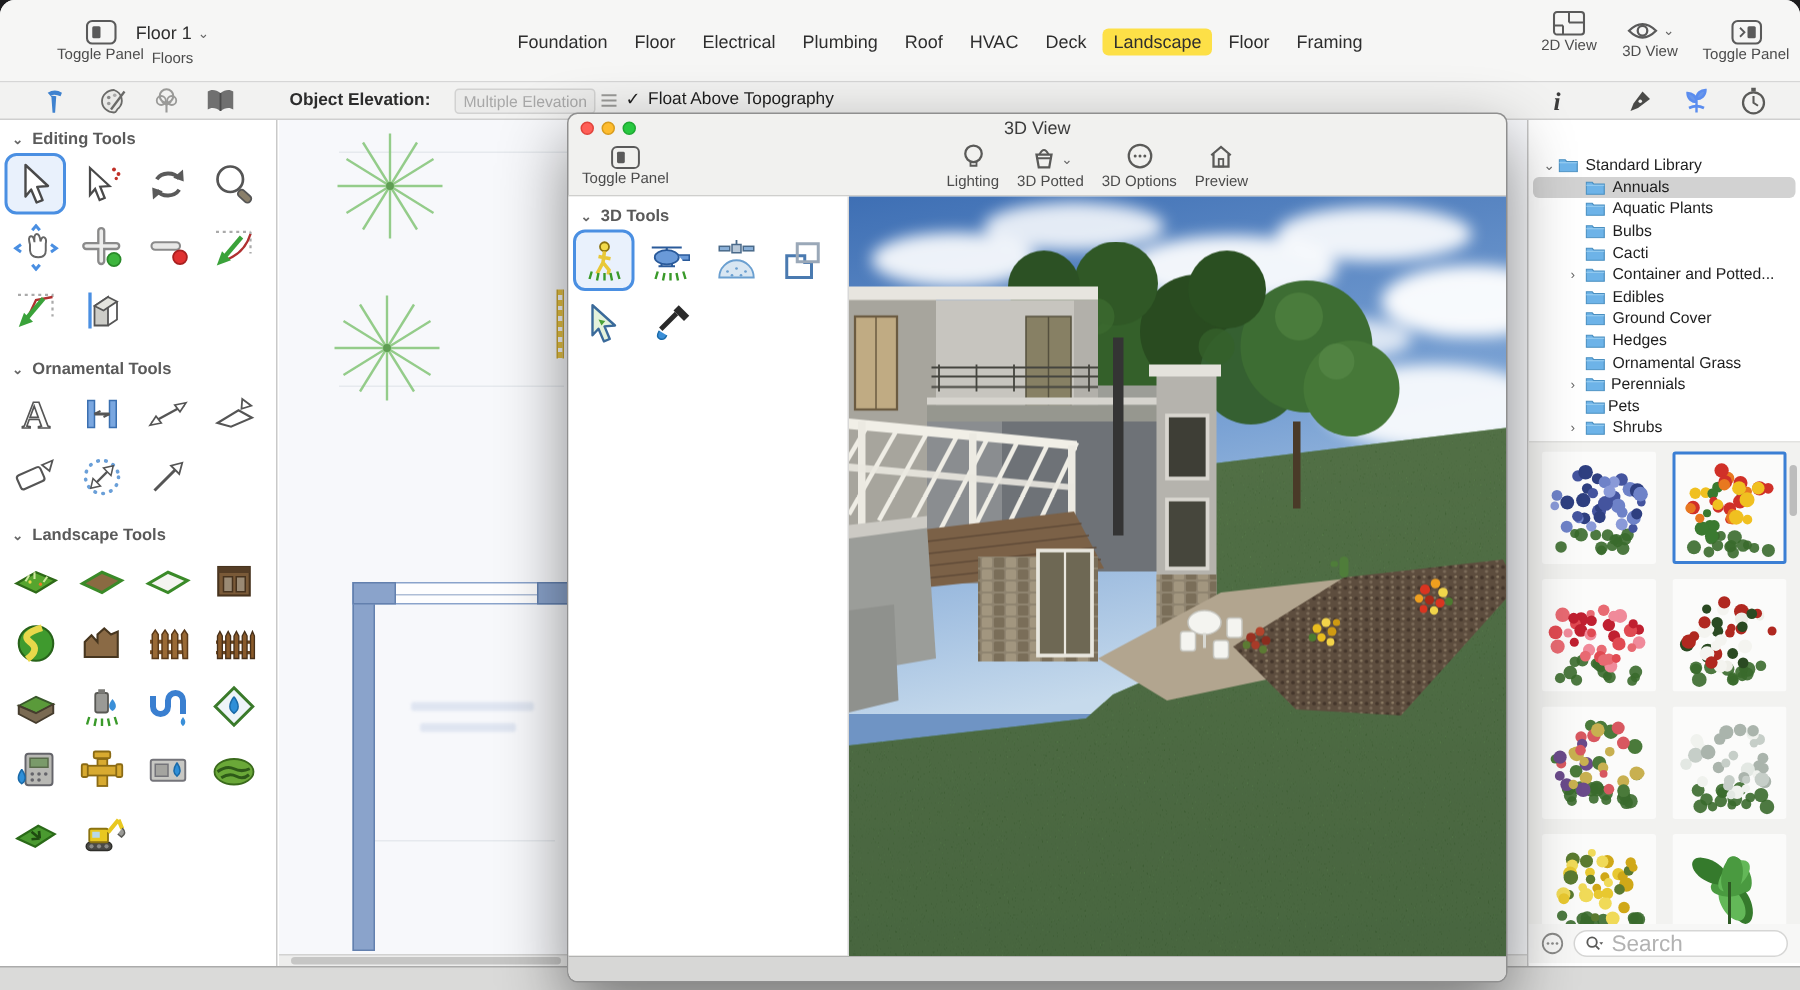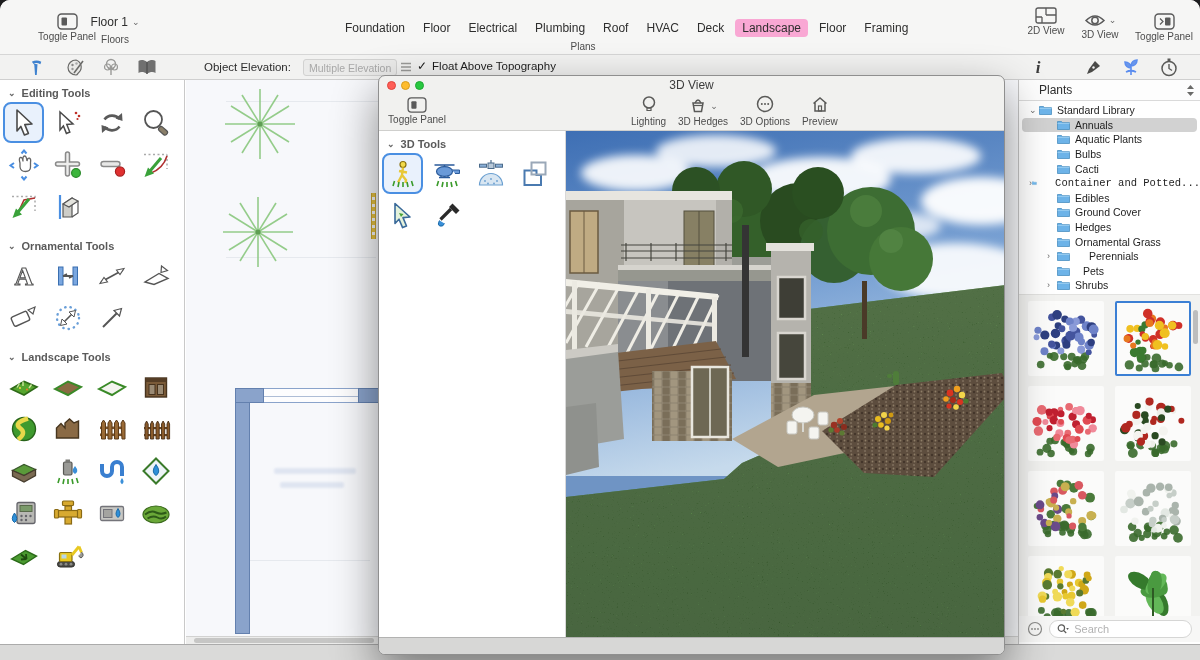--- a/index.html
+++ b/index.html
@@ -6,21 +6,21 @@
   *{box-sizing:border-box;}
   .app{position:relative;width:1200px;height:660px;margin:0 auto;background:#fff;
        font-family:"Liberation Sans",sans-serif;overflow:hidden;border-radius:10px 10px 0 0;}
   .abs{position:absolute;}
   .lbl{font-size:10px;color:#4c4c4c;text-align:center;white-space:nowrap;}
   
   .tb1{position:absolute;top:0;left:0;right:0;height:55px;background:#f6f6f5;border-bottom:1px solid #d6d6d6;}
   .tb2{position:absolute;top:55px;left:0;right:0;height:25px;background:#f2f2f1;border-bottom:1px solid #cfcfcf;}
   .tabbar{position:absolute;left:338px;top:19px;display:flex;gap:4px;align-items:center;}
   .tab{font-size:12px;color:#2e2e2e;padding:2px 7px;border-radius:4px;cursor:default;}
-  .tab.sel{background:#f9a8d4;}
+  .tab.sel{background:#fde047;}
   .tbbtn{display:flex;flex-direction:column;align-items:center;gap:1px;}
   .ddbtn{font-size:12px;color:#2e2e2e;display:flex;align-items:center;gap:4px;text-align:right;}
   .chev{font-size:9px;color:#666;line-height:1;}
   .field{background:#ebebea;border:1px solid #d2d2d1;border-radius:3px;height:17px;font-size:10.5px;
          color:#333;padding:0 5px;font-family:"Liberation Sans",sans-serif;}
   .field::placeholder{color:#a8a8a8;}
   
   .sidebar{position:absolute;top:80px;left:0;width:185px;bottom:16px;background:#ffffff;
            border-right:1px solid #c9c9c9;overflow:hidden;}
   .sec-h{display:flex;align-items:center;gap:6px;font-size:11px;font-weight:bold;color:#5a5a5a;padding:7px 8px 1px 8px;}
@@ -52,21 +52,21 @@
   .tree{position:absolute;top:23px;left:0;right:0;}
   .trow{position:relative;display:flex;align-items:center;height:14.6px;font-size:10.5px;color:#1e1e1e;white-space:nowrap;}
   .trow .hl{position:absolute;left:3px;right:3px;top:0;bottom:0;background:#d2d2d2;border-radius:4px;z-index:0;}
   .trow>*{z-index:1;}
   .thumb-area{position:absolute;left:0;right:0;top:214px;height:322px;background:#f2f2f0;border-top:1px solid #e2e2e0;}
   .thumbs{position:absolute;left:9px;top:6px;display:grid;grid-template-columns:repeat(2,76px);column-gap:11px;row-gap:10px;}
   .thumb{width:76px;height:75px;background:#fbfbfa;border:2px solid transparent;border-radius:2px;}
   .thumb.sel{border-color:#3b7fd4;}
   .searchrow{position:absolute;left:0;right:0;bottom:2px;height:26px;display:flex;align-items:center;gap:6px;padding:0 8px;background:#f7f7f6;}
   .searchfield{flex:1;display:flex;align-items:center;gap:3px;background:#fff;border:1px solid #d6d6d5;border-radius:10px;height:18px;padding:0 7px;}
-  .searchfield input{border:none;outline:none;width:100%;font-size:11px;font-family:"Liberation Sans",sans-serif;color:#333;background:transparent;}
+  .searchfield input{border:none;outline:none;width:100%;font-size:15px;font-family:"Liberation Sans",sans-serif;color:#333;background:transparent;}
   .searchfield input::placeholder{color:#b2b2b2;}
   .vthumb{position:absolute;right:2px;top:230px;width:5px;height:34px;border-radius:3px;background:#bdbdbd;}
   
   .statusbar{position:absolute;left:0;right:0;bottom:0;height:16px;background:#dadad9;border-top:1px solid #ababab;}
   .planscroll{position:absolute;left:186px;right:182px;bottom:16px;height:8px;background:#ededec;border-top:1px solid #d2d2d1;}
   .planscroll .pthumb{position:absolute;left:8px;top:1px;height:5px;width:180px;border-radius:3px;background:#c6c6c5;}
 </style>
 </head>
 <body>
 
@@ -92,21 +92,20 @@
         <span class="tab">Floor</span>
         <span class="tab">Electrical</span>
         <span class="tab">Plumbing</span>
         <span class="tab">Roof</span>
         <span class="tab">HVAC</span>
         <span class="tab">Deck</span>
         <span class="tab sel">Landscape</span>
         <span class="tab">Floor</span>
         <span class="tab">Framing</span>
       </div>
-    <div class="abs lbl" style="left:338px;width:490px;top:41px;">Plans</div>
 
     <div class="abs tbbtn" style="left:1018px;top:7px;width:56px;">
       <svg width="22" height="17" viewBox="0 0 22 17">
           <rect x="1" y="1" width="20" height="15" rx="2" fill="none" stroke="#5a5a5a" stroke-width="1.4"></rect>
           <path d="M11 1 V8 M11 8 H21 M1 10 H7 M7 10 V16" stroke="#5a5a5a" stroke-width="1.3" fill="none"></path>
         </svg>
       <span class="lbl">2D View</span>
     </div>
     <div class="abs tbbtn" style="left:1072px;top:13px;width:56px;">
       <div style="display:flex;align-items:center;gap:3px;">
@@ -150,21 +149,21 @@
           <circle cx="12.5" cy="9" r="3" fill="none" stroke="#9a9a98" stroke-width="1.2"></circle>
           <path d="M9 9 V17 M9 12 L6 10 M9 12 L12 10" stroke="#9a9a98" stroke-width="1.4" fill="none"></path>
         </svg>
     </div>
     <div class="abs" style="left:137px;top:3px;">
       <svg width="20" height="18" viewBox="0 0 20 18">
           <path d="M10 4 C7 1.5 3.5 1.5 1.5 3 V15 C3.5 13.5 7 13.5 10 16 C13 13.5 16.5 13.5 18.5 15 V3 C16.5 1.5 13 1.5 10 4 Z" fill="#707070"></path>
           <path d="M10 4 V16" stroke="#4c4c4c" stroke-width="1.2"></path>
         </svg>
     </div>
-    <span class="abs" style="left:204px;top:6px;font-size:11.5px;font-weight:normal;color:#2c2c2c;">Object Elevation:</span>
+    <span class="abs" style="left:193px;top:6px;font-size:11.5px;font-weight:bold;color:#2c2c2c;">Object Elevation:</span>
     <input class="abs field" style="left: 303px; top: 4px; width: 94px;" placeholder="Multiple Elevations">
     <svg class="abs" style="left:400px;top:7px;" width="12" height="10" viewBox="0 0 12 10">
         <path d="M1 1.5 H11 M1 5 H11 M1 8.5 H11" stroke="#9a9a98" stroke-width="1.4"></path>
       </svg>
     <div class="abs" style="left:417px;top:5px;display:flex;align-items:center;gap:5px;">
       <span style="font-size:12px;color:#222;line-height:1;">✓</span>
       <span style="font-size:11.5px;color:#1e1e1e;">Float Above Topography</span>
     </div>
     <div class="abs" style="left:1032px;top:3px;">
       <svg width="12" height="18" viewBox="0 0 12 18">
@@ -507,27 +506,20 @@
     <div class="wall" style="left:172px;top:308px;width:22px;height:15px;"></div>
     <div class="faintbar" style="left:88px;top:388px;width:82px;height:6px;"></div>
     <div class="faintbar" style="left:94px;top:402px;width:64px;height:6px;"></div>
     <div class="faintline" style="left:64px;top:480px;width:120px;height:1px;"></div>
   </div>
   <div class="planscroll">
       <div class="pthumb"></div>
     </div>
 
   <div class="rpanel">
-    <div class="rp-head">
-      <span>Plants</span>
-      <svg class="abs" style="right:5px;top:4px;" width="9" height="13" viewBox="0 0 9 13">
-          <path d="M4.5 1 L8 5 H1 Z" fill="#6a6a68"></path>
-          <path d="M4.5 12 L1 8 H8 Z" fill="#6a6a68"></path>
-        </svg>
-    </div>
     <div class="tree" id="tree">
         <div class="trow">
           <span style="width:10px;"></span>
           <span class="chev" style="width:10px;">⌄</span>
           <svg width="13" height="10" viewBox="0 0 13 10">
             <path d="M0.5 1.5 h4 l1 1.2 h7 v6.8 h-12 Z" fill="#6db3e8" stroke="#4a8fc0" stroke-width="0.8"></path>
             <path d="M0.5 3.5 h12" stroke="#9ed0f2" stroke-width="0.8"></path>
           </svg>
           <span style="margin-left:5px;">Standard Library</span>
         </div>
@@ -568,21 +560,21 @@
           </svg>
           <span style="margin-left:5px;">Cacti</span>
         </div>
         <div class="trow">
           <span style="width:28px;"></span>
           <span class="chev" style="width:10px;">›</span>
           <svg width="13" height="10" viewBox="0 0 13 10">
             <path d="M0.5 1.5 h4 l1 1.2 h7 v6.8 h-12 Z" fill="#6db3e8" stroke="#4a8fc0" stroke-width="0.8"></path>
             <path d="M0.5 3.5 h12" stroke="#9ed0f2" stroke-width="0.8"></path>
           </svg>
-          <span style="margin-left:18px;font-family:Liberation Mono, monospace;">Container and Potted...</span>
+          <span style="margin-left:5px;">Container and Potted...</span>
         </div>
         <div class="trow">
           <span style="width:28px;"></span>
           <span style="width:10px;"></span>
           <svg width="13" height="10" viewBox="0 0 13 10">
             <path d="M0.5 1.5 h4 l1 1.2 h7 v6.8 h-12 Z" fill="#6db3e8" stroke="#4a8fc0" stroke-width="0.8"></path>
             <path d="M0.5 3.5 h12" stroke="#9ed0f2" stroke-width="0.8"></path>
           </svg>
           <span style="margin-left:5px;">Edibles</span>
         </div>
@@ -613,30 +605,30 @@
           </svg>
           <span style="margin-left:5px;">Ornamental Grass</span>
         </div>
         <div class="trow">
           <span style="width:28px;"></span>
           <span class="chev" style="width:10px;">›</span>
           <svg width="13" height="10" viewBox="0 0 13 10">
             <path d="M0.5 1.5 h4 l1 1.2 h7 v6.8 h-12 Z" fill="#6db3e8" stroke="#4a8fc0" stroke-width="0.8"></path>
             <path d="M0.5 3.5 h12" stroke="#9ed0f2" stroke-width="0.8"></path>
           </svg>
-          <span style="margin-left:19px;">Perennials</span>
+          <span style="margin-left:4px;">Perennials</span>
         </div>
         <div class="trow">
           <span style="width:28px;"></span>
           <span style="width:10px;"></span>
           <svg width="13" height="10" viewBox="0 0 13 10">
             <path d="M0.5 1.5 h4 l1 1.2 h7 v6.8 h-12 Z" fill="#6db3e8" stroke="#4a8fc0" stroke-width="0.8"></path>
             <path d="M0.5 3.5 h12" stroke="#9ed0f2" stroke-width="0.8"></path>
           </svg>
-          <span style="margin-left:13px;">Pets</span>
+          <span style="margin-left:2px;">Pets</span>
         </div>
         <div class="trow">
           <span style="width:28px;"></span>
           <span class="chev" style="width:10px;">›</span>
           <svg width="13" height="10" viewBox="0 0 13 10">
             <path d="M0.5 1.5 h4 l1 1.2 h7 v6.8 h-12 Z" fill="#6db3e8" stroke="#4a8fc0" stroke-width="0.8"></path>
             <path d="M0.5 3.5 h12" stroke="#9ed0f2" stroke-width="0.8"></path>
           </svg>
           <span style="margin-left:5px;">Shrubs</span>
         </div>
@@ -1053,21 +1045,21 @@
           </div>
           <div class="wtb-item">
             <div style="display:flex;align-items:center;gap:2px;height:18px;">
               <span><svg viewBox="0 0 20 18" width="20" height="18">
                   <path d="M5 8 L15 8 L13.5 16.5 L6.5 16.5 Z" fill="none" stroke="#5a5a58" stroke-width="1.5"></path>
                   <path d="M7 8 q3-6 6 0" fill="none" stroke="#5a5a58" stroke-width="1.3"></path>
                   <line x1="5" y1="10.5" x2="15" y2="10.5" stroke="#5a5a58" stroke-width="1.2"></line>
                 </svg></span>
               <span class="chev">⌄</span>
             </div>
-            <span class="lbl">3D Hedges</span>
+            <span class="lbl">3D Potted</span>
           </div>
           <div class="wtb-item">
             <div style="display:flex;align-items:center;gap:2px;height:18px;">
               <span><svg viewBox="0 0 20 18" width="20" height="18">
                   <circle cx="10" cy="9" r="7.5" fill="none" stroke="#5a5a58" stroke-width="1.5"></circle>
                   <circle cx="6.8" cy="9" r="1" fill="#5a5a58"></circle>
                   <circle cx="10" cy="9" r="1" fill="#5a5a58"></circle>
                   <circle cx="13.2" cy="9" r="1" fill="#5a5a58"></circle>
                 </svg></span>
             </div>

